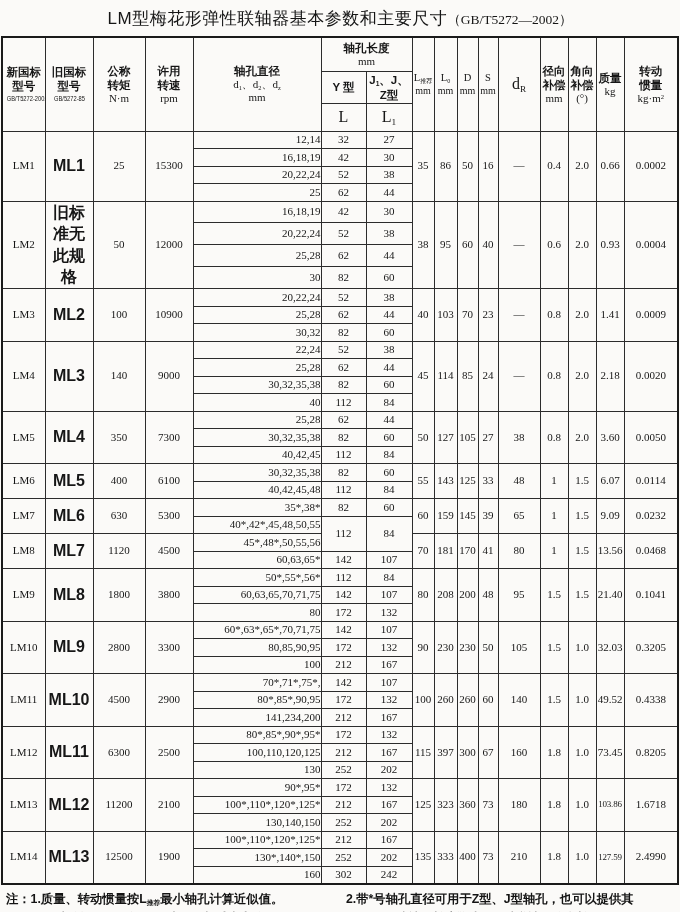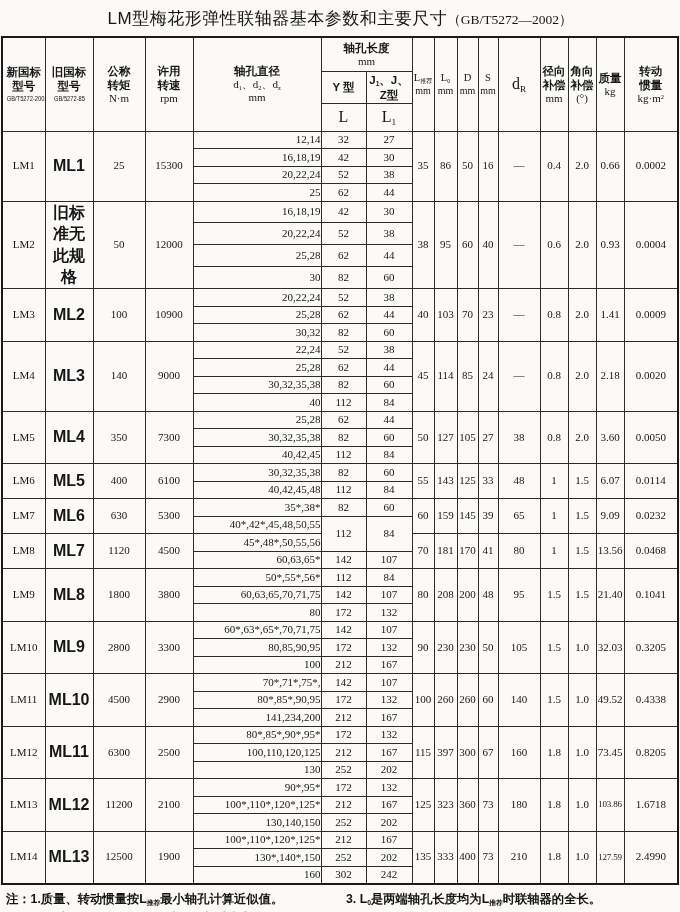--- a/index.html
+++ b/index.html
@@ -613,17 +613,18 @@
         </tr>
       </tbody>
   </table>
 
   <div class="notes">
     <div class="col-l">
       <div>注：1.质量、转动惯量按L<sub>推荐</sub>最小轴孔计算近似值。</div>
       <div class="indent">他尺寸的沉孔，但沉孔尺寸不得超过表中的d<sub>R</sub>值。</div>
     </div>
     <div class="col-r">
+      <div>2.带*号轴孔直径可用于Z型、J型轴孔，也可以提供其</div>
       <div>3. L<sub>0</sub>是两端轴孔长度均为L<sub>推荐</sub>时联轴器的全长。</div>
     </div>
   </div>
 
 </div>
 
 </body></html>

